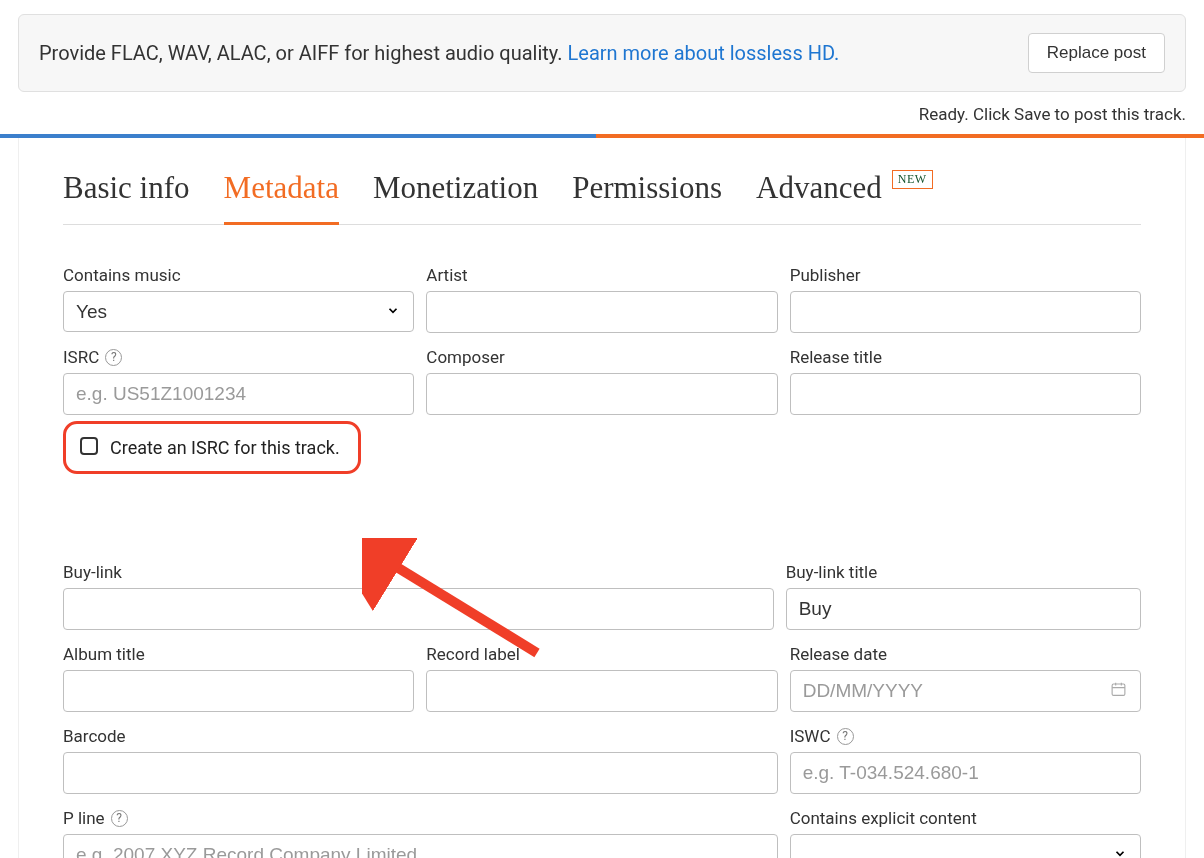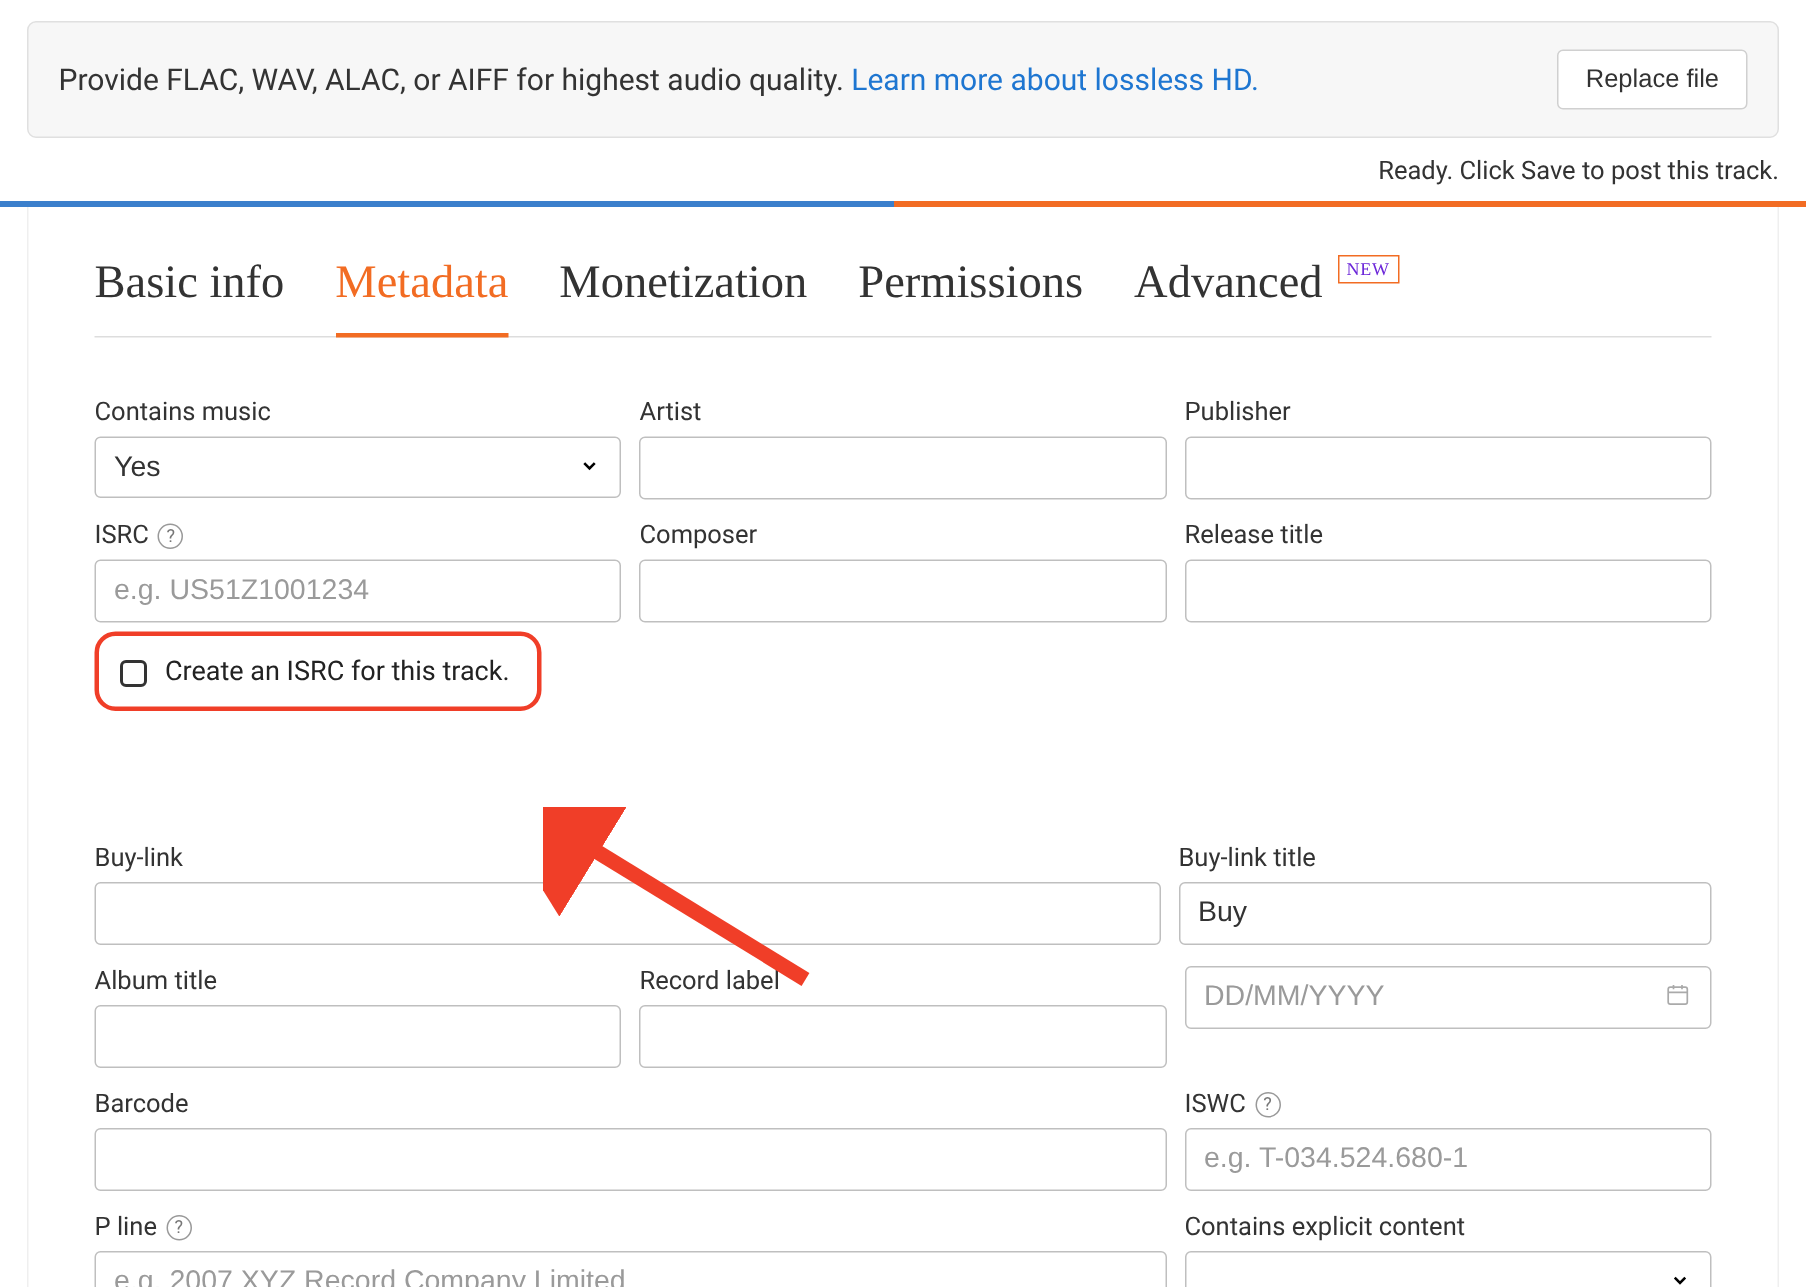--- a/index.html
+++ b/index.html
@@ -73,21 +73,21 @@
   white-space: nowrap;
 }
 .tab.active {
   color: #f26c23;
   border-bottom: 3px solid #f26c23;
   margin-bottom: -1px;
 }
 .tab-badge {
   display: inline-block;
   border: 1px solid #f26c23;
-  color: #6d28d9;
+  color: #14532d;
   font-size: 12px;
   padding: 1px 5px;
   margin-left: 4px;
   vertical-align: 8px;
   letter-spacing: 0.5px;
 }
 .advanced-tab { display: flex; align-items: flex-start; gap: 6px; }
 .form-grid3 {
   display: grid;
   grid-template-columns: repeat(3, 1fr);
@@ -151,21 +151,21 @@
   top: 50%;
   transform: translateY(-50%);
   color: #999;
   pointer-events: none;
 }
 .isrc-checkbox-highlight {
   border: 3px solid #f03e28;
   border-radius: 14px;
   padding: 13px 18px 13px 14px;
   display: inline-flex;
-  align-items: flex-end;
+  align-items: flex-start;
   gap: 12px;
   margin-top: 6px;
 }
 .checkbox {
   width: 18px;
   height: 18px;
   border: 2px solid #333;
   border-radius: 4px;
   background: #fff;
   cursor: pointer;
@@ -183,21 +183,21 @@
 .content-wrap { position: relative; }
 .full-width-2 { grid-column: span 2; }
 </style>
 </head>
 <body>
 
 <div class="banner">
   <div class="banner-text">
     <span>Provide FLAC, WAV, ALAC, or AIFF for highest audio quality. </span><a href="#" class="banner-link">Learn more about lossless HD.</a>
   </div>
-  <button class="replace-btn">Replace file</button>
+  <button class="replace-btn">Replace post</button>
 </div>
 
 <div class="status-row">Ready. Click Save to post this track.</div>
 
 <div class="progress-bar">
   <div class="blue"></div>
   <div class="orange"></div>
 </div>
 
 <div class="content-wrap">
@@ -272,20 +272,21 @@
   <div class="form-grid3">
     <div class="form-field">
       <div class="field-label">Album title</div>
       <input class="input" style="">
     </div>
     <div class="form-field">
       <div class="field-label">Record label</div>
       <input class="input" style="">
     </div>
     <div class="form-field">
+      <div class="field-label">Release date</div>
       <div class="date-wrap">
         <input class="date-input" placeholder="DD/MM/YYYY" style="">
         <span class="date-icon">
           <svg width="17" height="17" viewBox="0 0 24 24" fill="none" stroke="#aaa" stroke-width="1.6">
                 <rect x="3" y="5" width="18" height="16" rx="2"></rect>
                 <line x1="3" y1="10" x2="21" y2="10"></line>
                 <line x1="8" y1="3" x2="8" y2="7"></line>
                 <line x1="16" y1="3" x2="16" y2="7"></line>
               </svg>
         </span>

